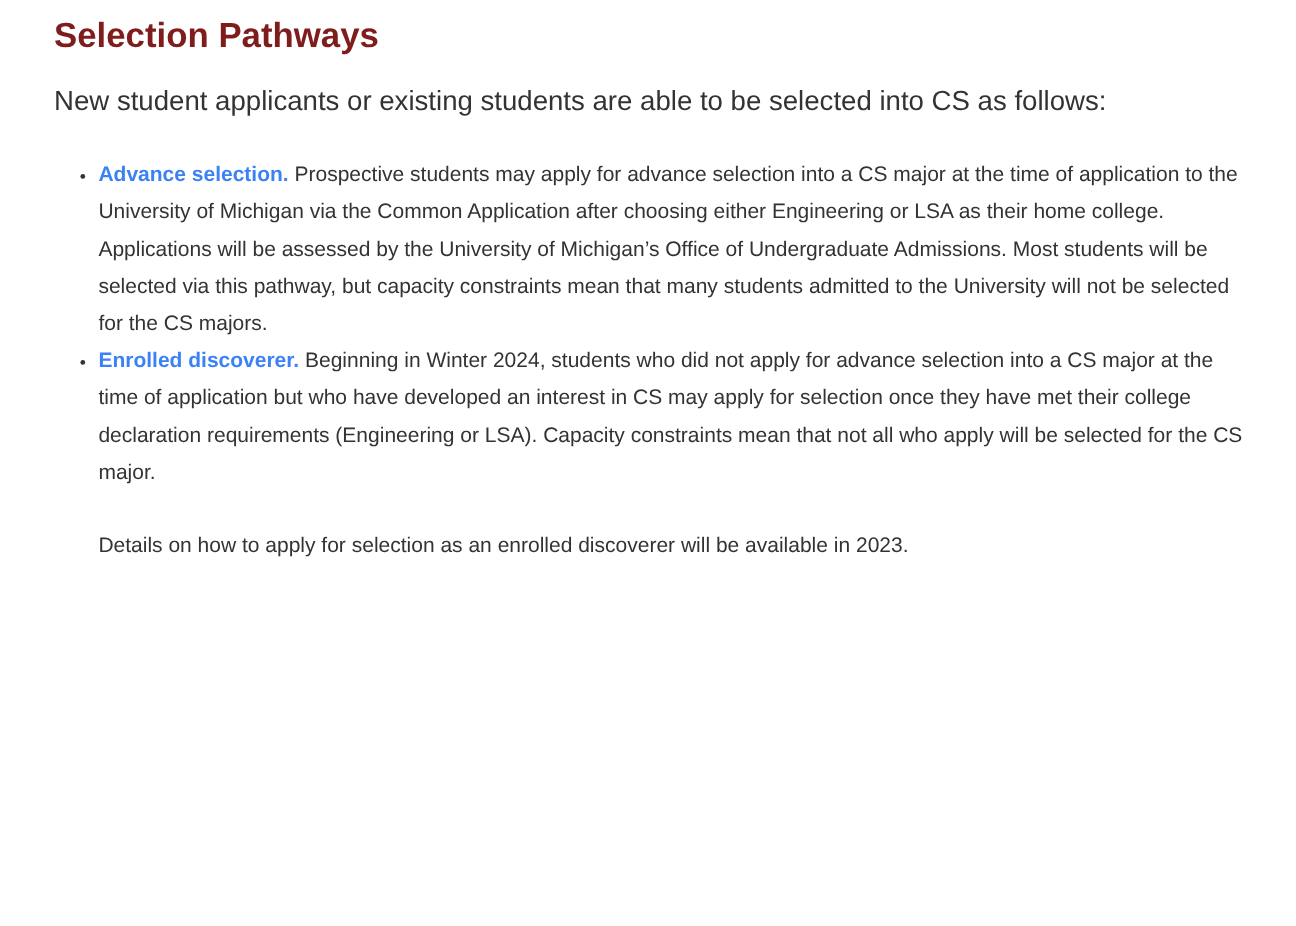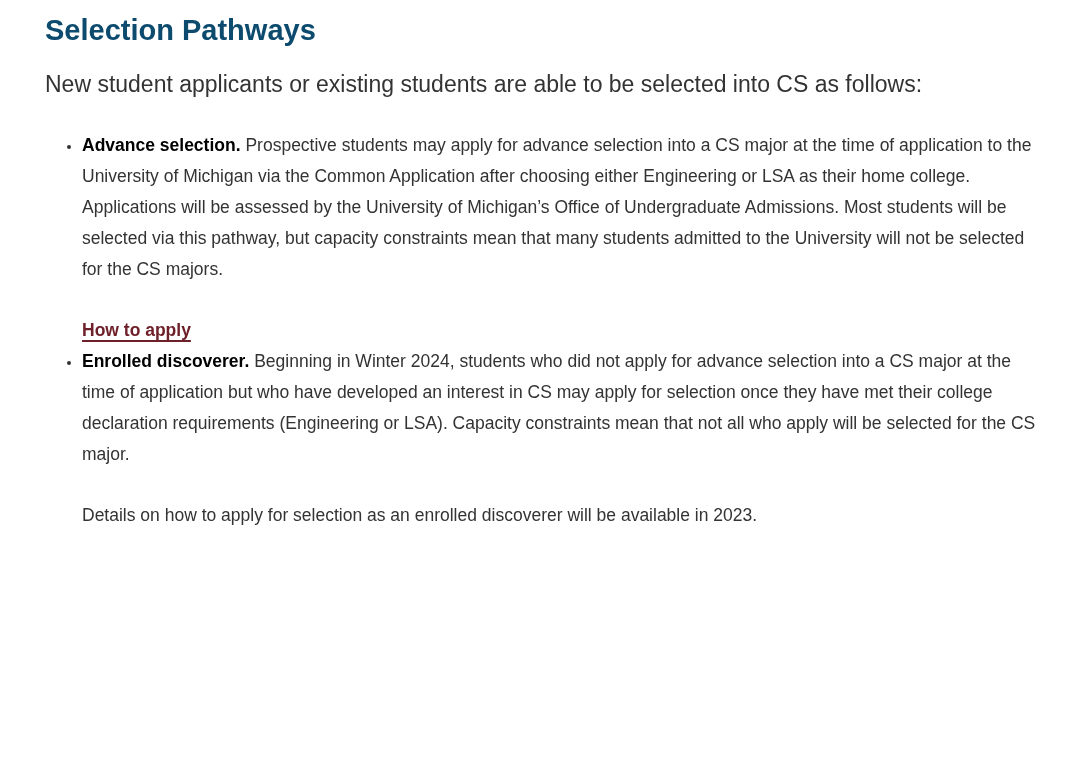--- a/index.html
+++ b/index.html
@@ -11,21 +11,21 @@
     font-family: "Liberation Sans", sans-serif;
     color: #333333;
     -webkit-font-smoothing: antialiased;
   }
   .content {
     padding: 13px 40px 0 45px;
   }
   .page-title {
     font-size: 29px;
     font-weight: 700;
-    color: #0c4a6e;
+    color: #7f1d1d;
     line-height: 34px;
     margin-bottom: 22px;
   }
   .intro {
     font-size: 23px;
     line-height: 31px;
     color: #333333;
   }
   ul.pathways {
     list-style: disc outside;
@@ -39,21 +39,21 @@
   }
   .para {
     font-size: 17.5px;
     line-height: 31px;
     margin-bottom: 30px;
     color: #333333;
   }
   .para:last-child { margin-bottom: 0; }
   .lead {
     font-weight: 700;
-    color: #000000;
+    color: #3b82f6;
   }
   a.apply-link {
     color: #6d2029;
     font-weight: 700;
     font-size: 17.5px;
     text-decoration: underline;
     text-decoration-thickness: 2px;
     text-underline-offset: 4px;
     cursor: pointer;
   }
@@ -67,23 +67,20 @@
 
   <p class="intro">New student applicants or existing students are able to be selected into CS as follows:</p>
 
   <ul class="pathways">
 
     <li>
       <p class="para">
         <strong class="lead">Advance selection.</strong>
         <span>Prospective students may apply for advance selection into a CS major at the time of application to the University of Michigan via the Common Application after choosing either Engineering or LSA as their home college. Applications will be assessed by the University of Michigan’s Office of Undergraduate Admissions. Most students will be selected via this pathway, but capacity constraints mean that many students admitted to the University will not be selected for the CS majors.</span>
       </p>
-      <p class="para">
-        <a class="apply-link" href="#">How to apply</a>
-      </p>
     </li>
 
     <li>
       <p class="para">
         <strong class="lead">Enrolled discoverer.</strong>
         <span>Beginning in Winter 2024, students who did not apply for advance selection into a CS major at the time of application but who have developed an interest in CS may apply for selection once they have met their college declaration requirements (Engineering or LSA). Capacity constraints mean that not all who apply will be selected for the CS major.</span>
       </p>
       <p class="para">Details on how to apply for selection as an enrolled discoverer will be available in 2023.</p>
     </li>
 

